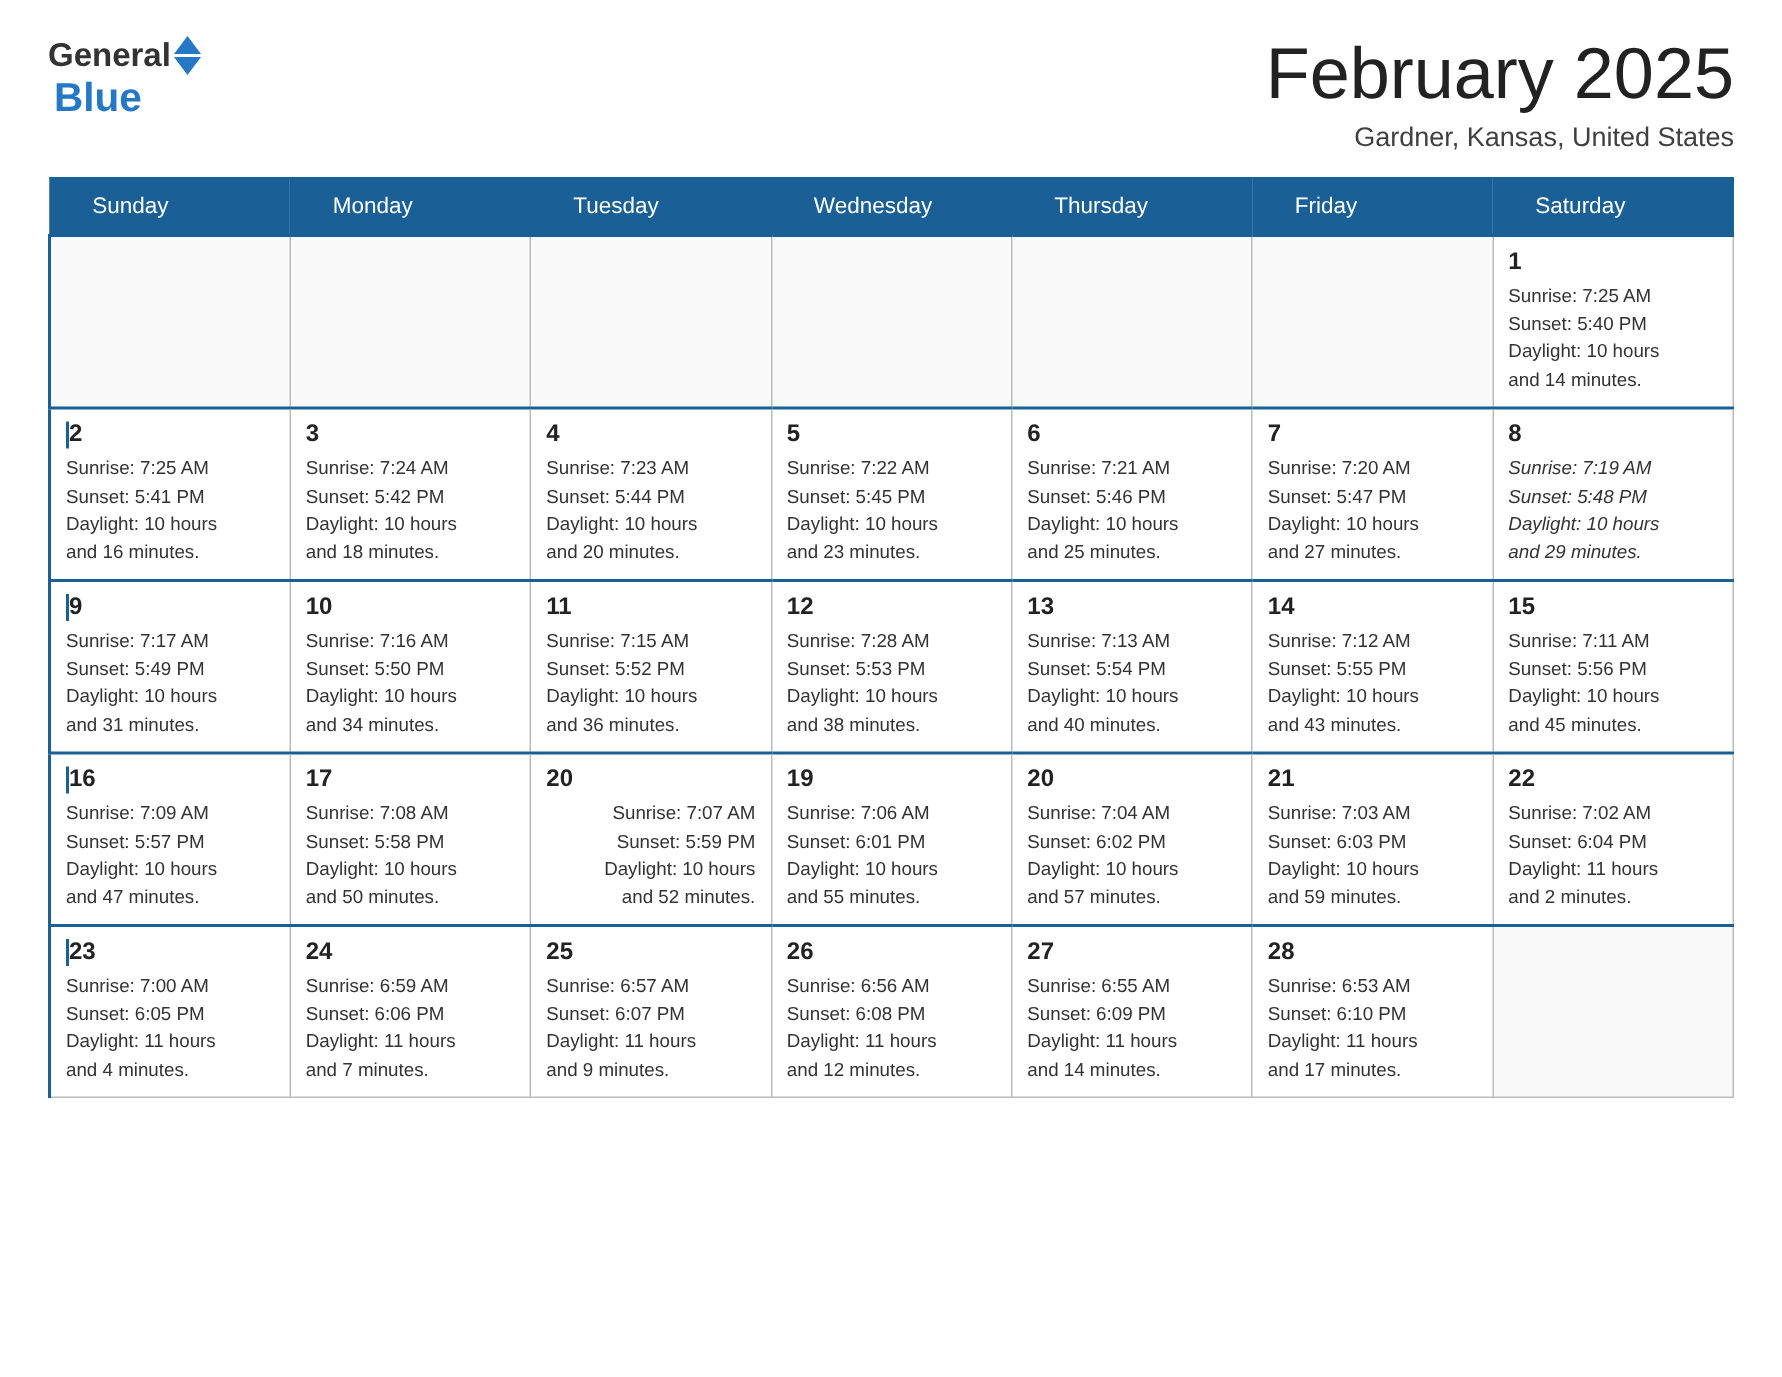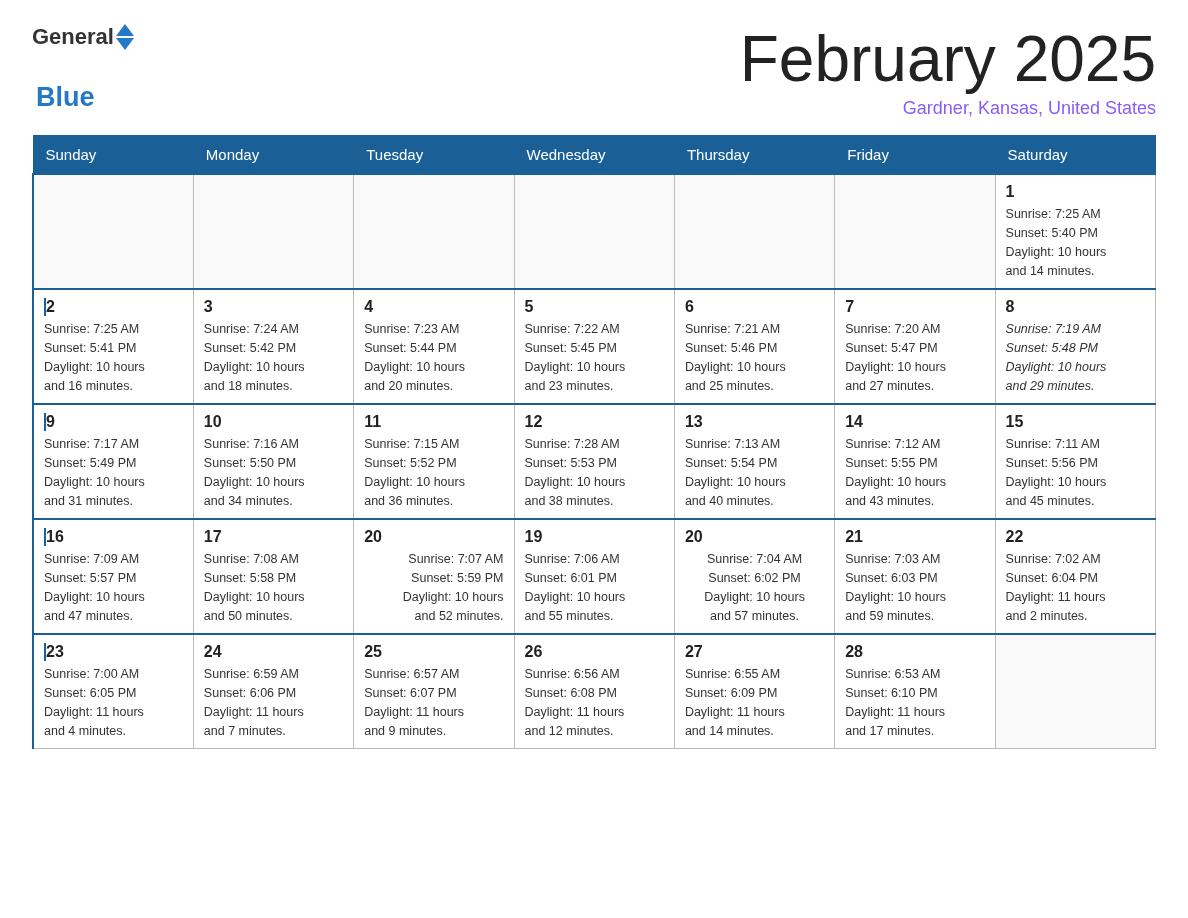--- a/index.html
+++ b/index.html
@@ -22,51 +22,50 @@
       color: #333;
     }
     .logo-text-blue {
       font-size: 27px;
       font-weight: bold;
       color: #2478c5;
     }
     .logo-wrapper {
       display: flex;
       flex-direction: column;
-      gap: 32px;
     }
     .logo-top {
       display: flex;
       align-items: center;
     }
     .title-section {
       text-align: right;
     }
     .month-title {
-      font-size: 64px;
+      font-size: 48px;
       font-weight: normal;
       color: #222;
       line-height: 1.1;
     }
     .location {
       font-size: 18px;
-      color: #8b5cf6;
+      color: #404040;
       margin-top: 4px;
     }
     .calendar {
       width: 100%;
       border-collapse: collapse;
       border: 1px solid #aaa;
     }
     .calendar th {
       background-color: #1a6096;
       color: #fff;
       font-size: 15px;
       font-weight: normal;
-      padding: 10px 12px;
+      padding: 10px 28px;
       text-align: left;
       border: 1px solid #1a6096;
     }
     .calendar td {
       vertical-align: top;
       border: 1px solid #bbb;
       padding: 8px 10px;
       width: calc(100% / 7);
       min-height: 110px;
       font-size: 13px;
@@ -271,21 +270,21 @@
         </td>
         <td>
           <span class="day-number">19</span>
           <div class="day-info" style="white-space: pre-line;">Sunrise: 7:06 AM
 Sunset: 6:01 PM
 Daylight: 10 hours
 and 55 minutes.</div>
         </td>
         <td>
           <span class="day-number">20</span>
-          <div class="day-info" style="white-space: pre-line; text-align: center;">Sunrise: 7:04 AM
+          <div class="day-info" style="white-space: pre-line;">Sunrise: 7:04 AM
 Sunset: 6:02 PM
 Daylight: 10 hours
 and 57 minutes.</div>
         </td>
         <td>
           <span class="day-number">21</span>
           <div class="day-info" style="white-space: pre-line;">Sunrise: 7:03 AM
 Sunset: 6:03 PM
 Daylight: 10 hours
 and 59 minutes.</div>

